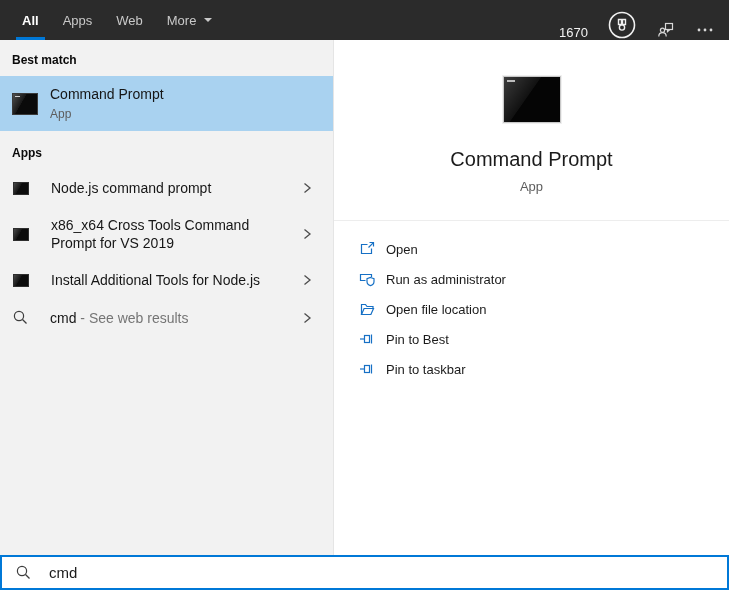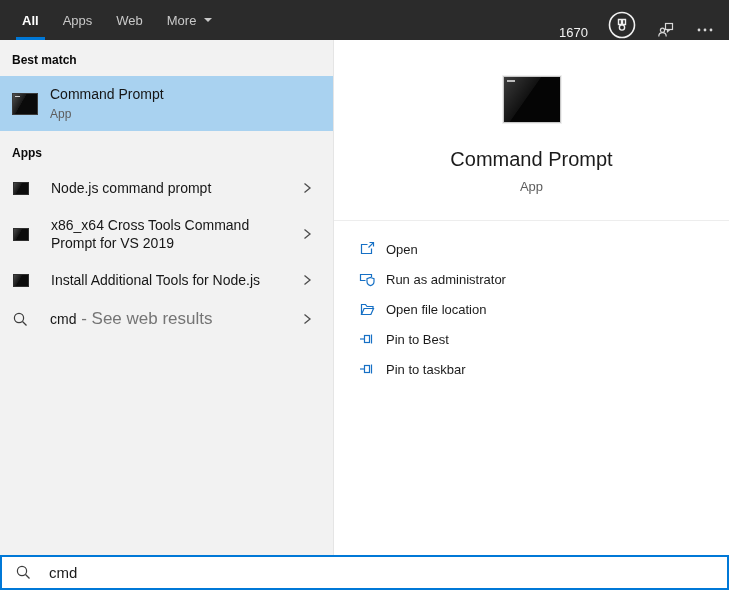--- a/index.html
+++ b/index.html
@@ -71,21 +71,21 @@
     background-image:linear-gradient(120deg, rgba(255,255,255,0.25) 0%, rgba(255,255,255,0.04) 40%, rgba(255,255,255,0) 41%);
   }
   .app-label {
     flex:1; font-size:14px; color:#161616; line-height:18px;
     padding-right:14px; max-width:238px;
   }
   .chev { flex:none; display:inline-flex; margin-left:auto; }
 
   .web-row { display:flex; align-items:center; padding:10px 20px 10px 12px; }
   .web-text { flex:1; font-size:14px; color:#161616; }
-  .web-text .muted { font-size:17px; color:#757575;margin-top:8px; }
+  .web-text .muted { font-size:14px; color:#757575;margin-top:8px; }
 
   .right {
     flex:1; background:#ffffff; border-left:1px solid #e5e5e5;
     display:flex; flex-direction:column;
   }
   .hero { text-align:center; padding-top:36px; padding-bottom:26px; border-bottom:1px solid #ededed; }
   .cmd-icon-lg {
     width:58px; height:47px; margin:0 auto;
     background:#050505; border:1px solid #c8c8c8;
     box-shadow:0 0 0 1px #f0f0f0;

